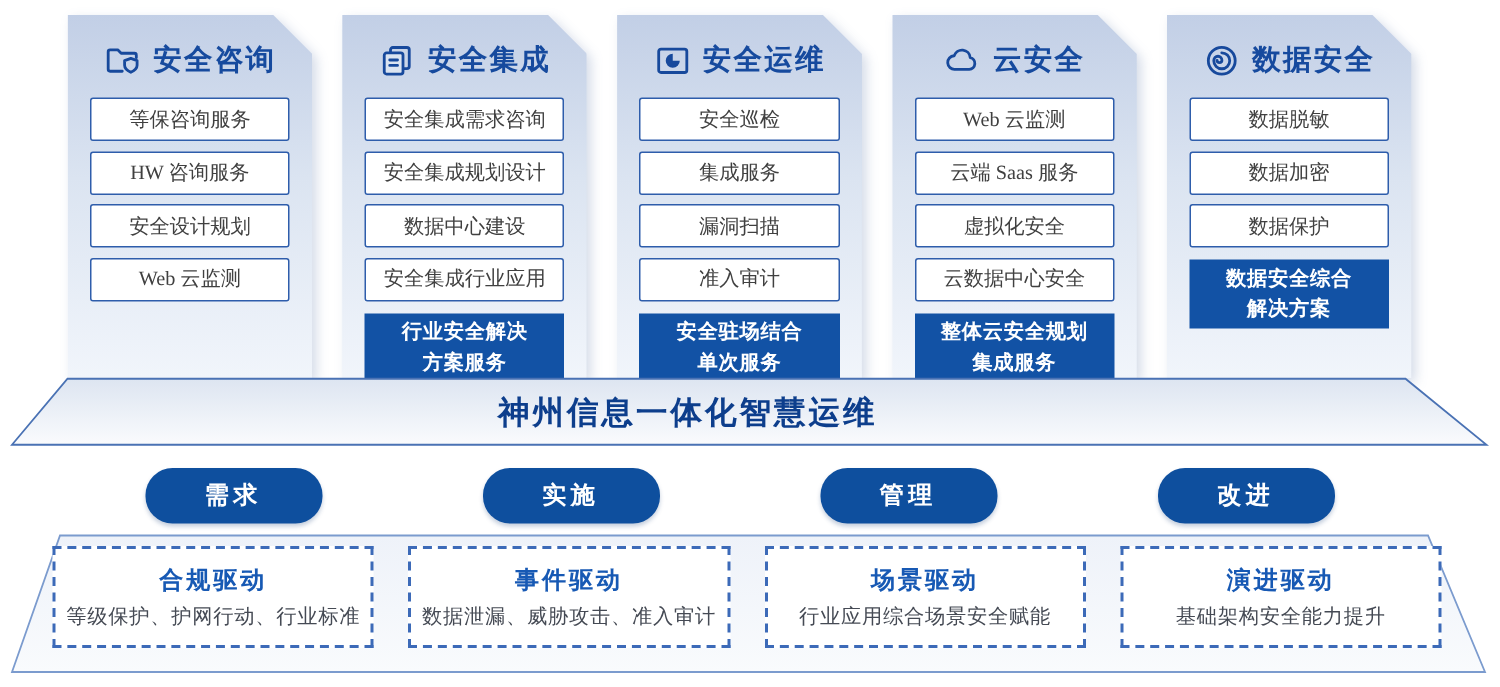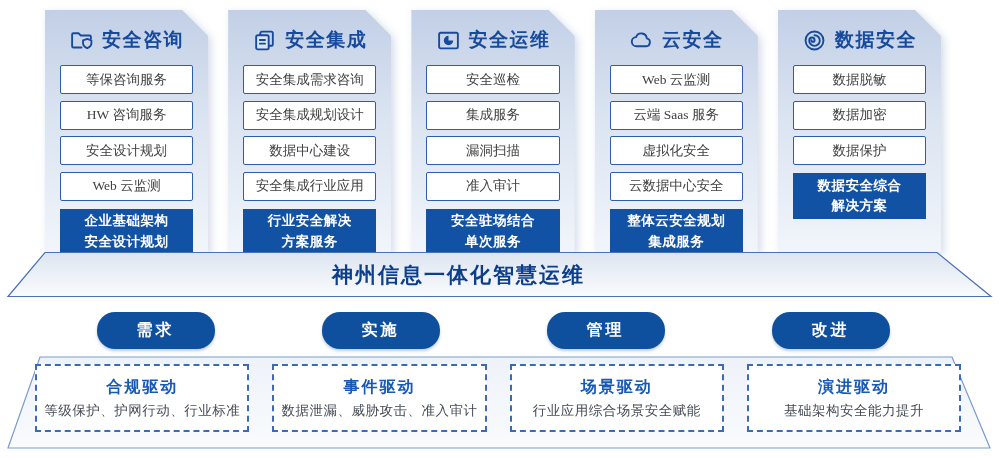--- a/index.html
+++ b/index.html
@@ -58,22 +58,20 @@
                 <path d="M21 10V8.4c0-.7-.5-1.2-1.2-1.2h-8.5L9.1 5H4.2C3.5 5 3 5.5 3 6.2v11.3c0 .7.5 1.2 1.2 1.2H12"></path>
                 <path d="M17.5 10.5l4 1.4v3c0 2.7-2.9 4-4 4.5-1.1-.5-4-1.8-4-4.5v-3z"></path>
               </svg>
           </span>
           <span class="card-title">安全咨询</span>
         </div>
         <div class="card-item">等保咨询服务</div>
         <div class="card-item">HW 咨询服务</div>
         <div class="card-item">安全设计规划</div>
         <div class="card-item">Web 云监测</div>
-        <div class="card-footer">企业基础架构
-安全设计规划</div>
       </div>
     </div>
 
     <div class="card-wrap">
       <div class="card">
         <div class="card-header">
           <span class="card-icon">
             <svg viewBox="0 0 24 24">
                 <rect x="8" y="3.5" width="12" height="13.5" rx="1.5"></rect>
                 <rect x="4" y="7" width="12" height="13.5" rx="1.5" fill="#dbe4f1"></rect>

